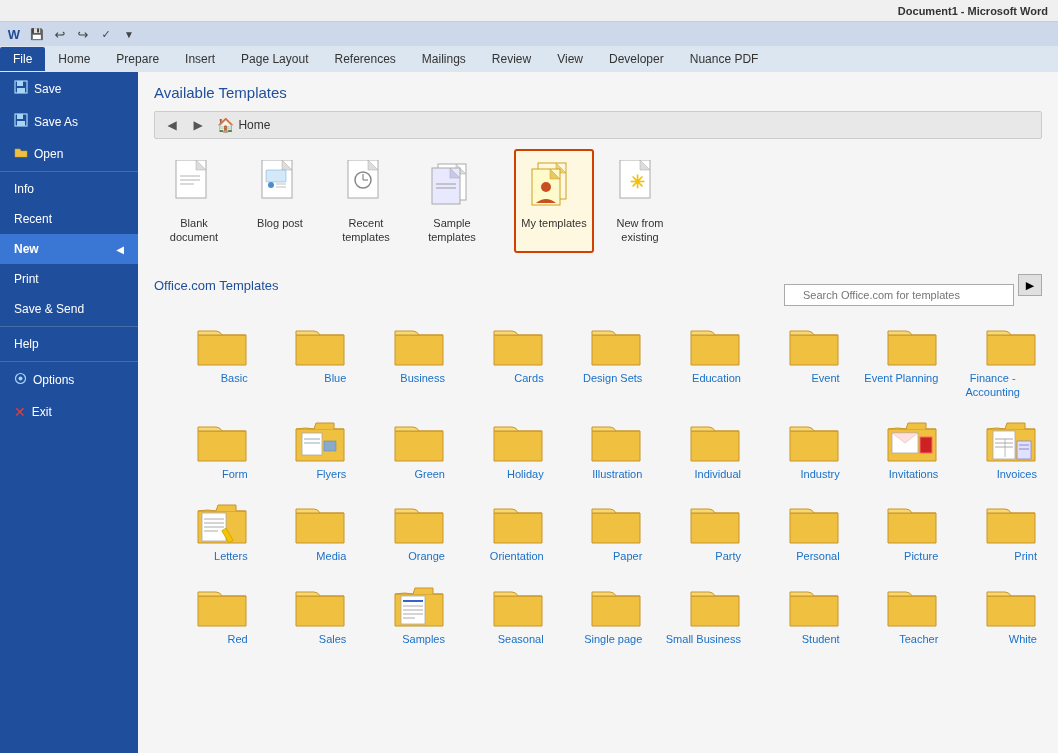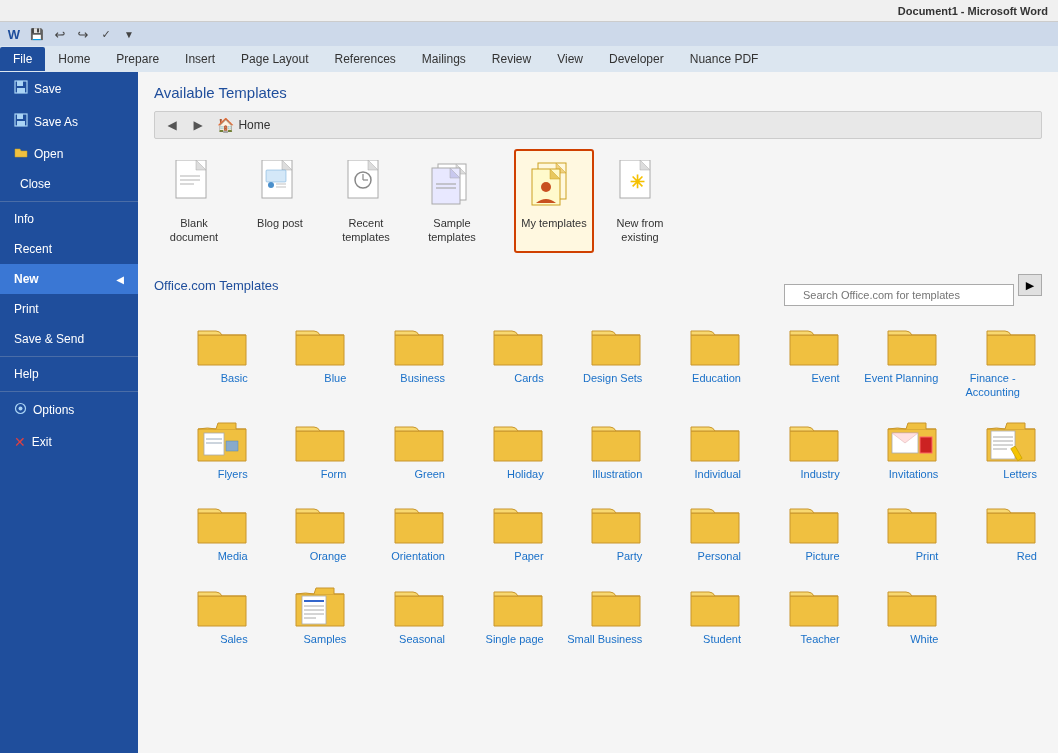--- a/index.html
+++ b/index.html
@@ -273,24 +273,20 @@
       <span>Save As</span>
     </div>
     <div class="sidebar-menu-item">
       <span>
         <svg width="14" height="12" viewBox="0 0 14 12">
             <path d="M1 3h5l1 2h6v6H1z" fill="#f0c040" stroke="#c8a020" stroke-width="0.5"></path>
           </svg>
       </span>
       <span>Open</span>
     </div>
-    <div class="sidebar-menu-item">
-      <span></span>
-      <span>Close</span>
-    </div>
     <div class="sidebar-divider"></div>
     <div class="sidebar-menu-item">
       <span>Info</span>
     </div>
     <div class="sidebar-menu-item">
       <span>Recent</span>
     </div>
     <div class="sidebar-menu-item active" style="background:#3a77d4;">
       <span style="font-weight:bold;">New</span>
       <span style="margin-left:auto; font-size:10px;">◀</span>
@@ -497,43 +493,43 @@
         <div class="folder-item">
           <div class="folder-icon"><svg width="52" height="44" viewBox="0 0 52 44">
       <path d="M2 12 L2 42 L50 42 L50 12 Z" fill="#f0c040" stroke="#c8952c" stroke-width="1"></path>
       <path d="M2 12 L2 8 L20 8 Q24 8 26 12 Z" fill="#f8d870" stroke="#c8952c" stroke-width="1"></path>
       <path d="M26 12 L50 12" stroke="#c8952c" stroke-width="1"></path>
     </svg></div>
           <div class="folder-label">Finance - Accounting</div>
         </div>
         <div class="folder-item">
           <div class="folder-icon"><svg width="52" height="44" viewBox="0 0 52 44">
+      <path d="M2 12 L2 42 L50 42 L50 12 Z" fill="#f0c040" stroke="#c8952c" stroke-width="1"></path>
+      <path d="M2 12 L2 8 L20 8 Q24 8 26 12 Z" fill="#f8d870" stroke="#c8952c" stroke-width="1"></path>
+      <path d="M26 12 L50 12" stroke="#c8952c" stroke-width="1"></path>
+    </svg></div>
+          <div class="folder-label">Form</div>
+        </div>
+        <div class="folder-item">
+          <div class="folder-icon"><svg width="52" height="44" viewBox="0 0 52 44">
       <path d="M2 10 L2 42 L50 42 L50 10 Z" fill="#f0c040" stroke="#c8952c" stroke-width="1"></path>
       <path d="M2 10 Q12 8 20 10 L22 4 L40 4 L40 10 L50 10" fill="#f0c040" stroke="#c8952c" stroke-width="1"></path>
       <rect x="8" y="14" width="20" height="22" fill="#fff" stroke="#aaa" stroke-width="0.8"></rect>
       <line x1="10" y1="20" x2="26" y2="20" stroke="#9ab" stroke-width="1"></line>
       <line x1="10" y1="24" x2="26" y2="24" stroke="#9ab" stroke-width="1"></line>
       <rect x="30" y="22" width="12" height="10" fill="#88aacc" stroke="#5588aa" stroke-width="0.5"></rect>
     </svg></div>
           <div class="folder-label">Flyers</div>
         </div>
         <div class="folder-item">
           <div class="folder-icon"><svg width="52" height="44" viewBox="0 0 52 44">
       <path d="M2 12 L2 42 L50 42 L50 12 Z" fill="#f0c040" stroke="#c8952c" stroke-width="1"></path>
       <path d="M2 12 L2 8 L20 8 Q24 8 26 12 Z" fill="#f8d870" stroke="#c8952c" stroke-width="1"></path>
       <path d="M26 12 L50 12" stroke="#c8952c" stroke-width="1"></path>
     </svg></div>
-          <div class="folder-label">Form</div>
-        </div>
-        <div class="folder-item">
-          <div class="folder-icon"><svg width="52" height="44" viewBox="0 0 52 44">
-      <path d="M2 12 L2 42 L50 42 L50 12 Z" fill="#f0c040" stroke="#c8952c" stroke-width="1"></path>
-      <path d="M2 12 L2 8 L20 8 Q24 8 26 12 Z" fill="#f8d870" stroke="#c8952c" stroke-width="1"></path>
-      <path d="M26 12 L50 12" stroke="#c8952c" stroke-width="1"></path>
-    </svg></div>
           <div class="folder-label">Green</div>
         </div>
         <div class="folder-item">
           <div class="folder-icon"><svg width="52" height="44" viewBox="0 0 52 44">
       <path d="M2 12 L2 42 L50 42 L50 12 Z" fill="#f0c040" stroke="#c8952c" stroke-width="1"></path>
       <path d="M2 12 L2 8 L20 8 Q24 8 26 12 Z" fill="#f8d870" stroke="#c8952c" stroke-width="1"></path>
       <path d="M26 12 L50 12" stroke="#c8952c" stroke-width="1"></path>
     </svg></div>
           <div class="folder-label">Holiday</div>
         </div>
@@ -564,20 +560,35 @@
         <div class="folder-item">
           <div class="folder-icon"><svg width="52" height="44" viewBox="0 0 52 44">
       <path d="M2 10 L2 42 L50 42 L50 10 Z" fill="#f0c040" stroke="#c8952c" stroke-width="1"></path>
       <path d="M2 10 Q12 8 20 10 L22 4 L40 4 L40 10 L50 10" fill="#f0c040" stroke="#c8952c" stroke-width="1"></path>
       <rect x="6" y="14" width="26" height="20" fill="#fff" stroke="#aaa" stroke-width="0.8"></rect>
       <polygon points="6,14 19,24 32,14" fill="#ffe0e0" stroke="#daa" stroke-width="0.5"></polygon>
       <rect x="34" y="18" width="12" height="16" fill="#cc2222"></rect>
       <rect x="34" y="18" width="12" height="16" fill="none" stroke="#ff6666" stroke-width="1"></rect>
     </svg></div>
           <div class="folder-label">Invitations</div>
+        </div>
+        <div class="folder-item">
+          <div class="folder-icon"><svg width="52" height="44" viewBox="0 0 52 44">
+      <path d="M2 10 L2 42 L50 42 L50 10 Z" fill="#f0c040" stroke="#c8952c" stroke-width="1"></path>
+      <path d="M2 10 Q12 8 20 10 L22 4 L40 4 L40 10 L50 10" fill="#f0c040" stroke="#c8952c" stroke-width="1"></path>
+      <rect x="8" y="12" width="22" height="28" fill="#fff" stroke="#aaa" stroke-width="0.8"></rect>
+      <line x1="10" y1="20" x2="28" y2="20" stroke="#aaa" stroke-width="1"></line>
+      <line x1="10" y1="24" x2="28" y2="24" stroke="#aaa" stroke-width="1"></line>
+      <line x1="10" y1="28" x2="28" y2="28" stroke="#aaa" stroke-width="1"></line>
+      <line x1="20" y1="20" x2="20" y2="38" stroke="#aaa" stroke-width="0.8"></line>
+      <rect x="32" y="22" width="14" height="18" fill="#e0e0ff" stroke="#8888cc" stroke-width="0.8"></rect>
+      <line x1="34" y1="26" x2="44" y2="26" stroke="#8888cc" stroke-width="1"></line>
+      <line x1="34" y1="30" x2="44" y2="30" stroke="#8888cc" stroke-width="1"></line>
+    </svg></div>
+          <div class="folder-label">Invoices</div>
         </div>
         <div class="folder-item">
           <div class="folder-icon"><svg width="52" height="44" viewBox="0 0 52 44">
       <path d="M2 10 L2 42 L50 42 L50 10 Z" fill="#f0c040" stroke="#c8952c" stroke-width="1"></path>
       <path d="M2 10 Q12 8 20 10 L22 4 L40 4 L40 10 L50 10" fill="#f0c040" stroke="#c8952c" stroke-width="1"></path>
       <rect x="6" y="12" width="24" height="28" fill="#fff" stroke="#aaa" stroke-width="0.8"></rect>
       <line x1="8" y1="18" x2="28" y2="18" stroke="#aaa" stroke-width="1"></line>
       <line x1="8" y1="22" x2="28" y2="22" stroke="#aaa" stroke-width="1"></line>
       <line x1="8" y1="26" x2="28" y2="26" stroke="#aaa" stroke-width="1"></line>
       <line x1="8" y1="30" x2="22" y2="30" stroke="#aaa" stroke-width="1"></line>

